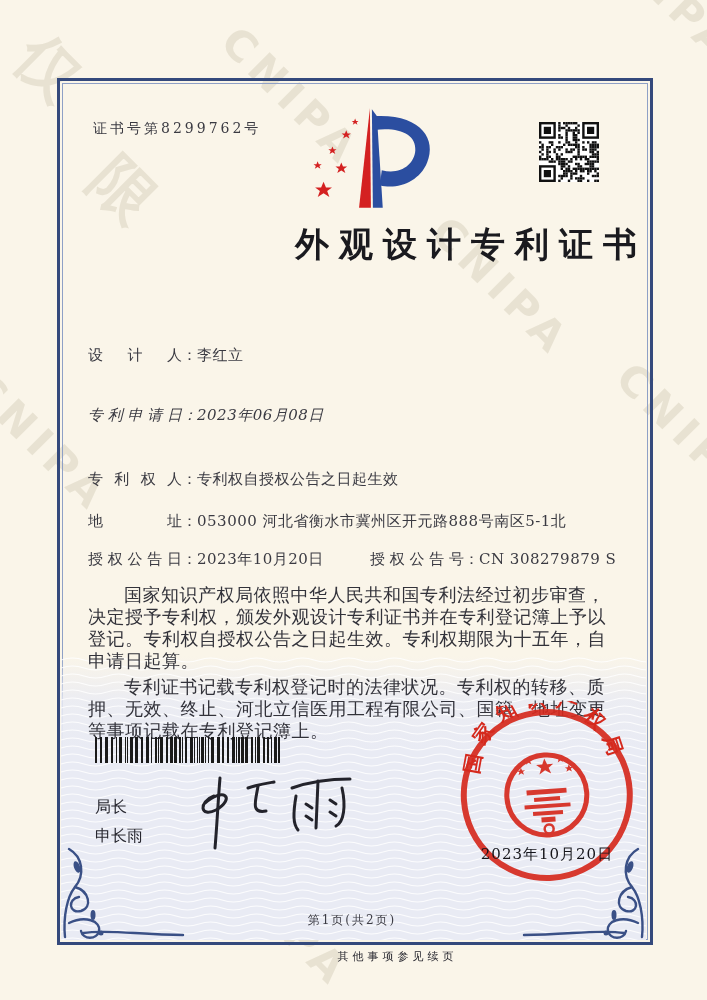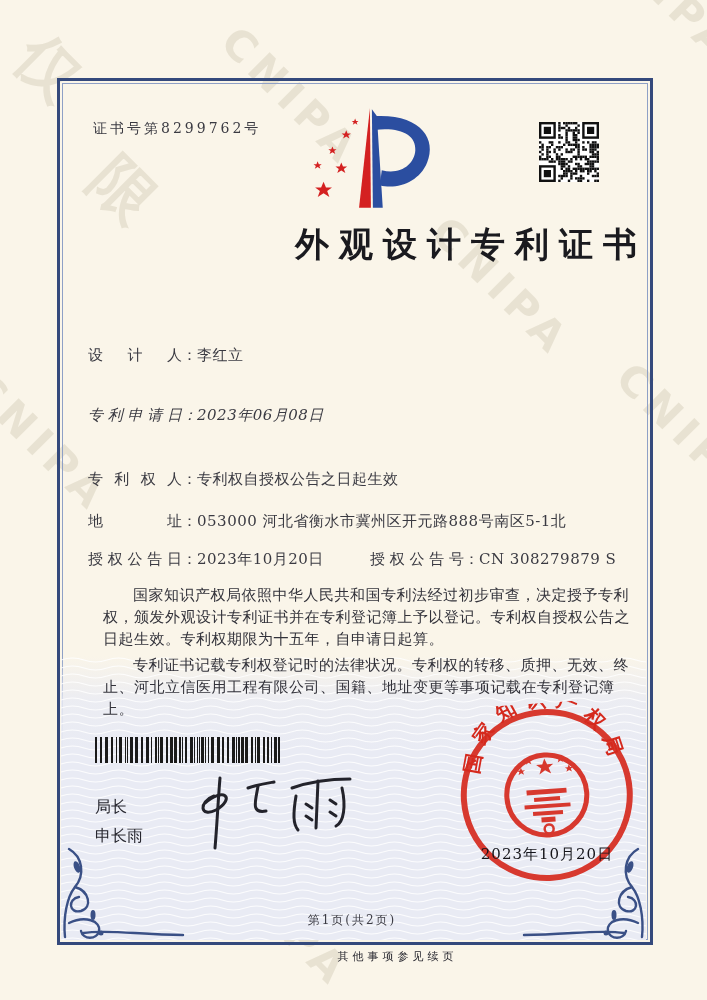--- a/index.html
+++ b/index.html
@@ -50,22 +50,22 @@
         white-space:nowrap;}
   .flabel{display:inline-block;width:94px;text-align:justify;text-align-last:justify;
           vertical-align:top;}
   .colon{display:inline-block;}
   .fvalue{letter-spacing:.5px;}
   .r0{top:298px;} .r1{top:346px;} .r2{top:388px;} .r3{top:406px;font-style:italic;}
   .r4{top:470px;} .r5{top:512px;} .r6{top:550px;}
   .grant-no{position:absolute;left:282px;top:0;}
 
   
-  .paras{position:absolute;left:103px;top:584px;width:534px;z-index:3;
-         font-size:15px;line-height:22px;color:#32323a;letter-spacing:.5px;}
+  .paras{position:absolute;left:88px;top:584px;width:534px;z-index:3;
+         font-size:18px;line-height:22px;color:#32323a;letter-spacing:.5px;}
   .paras p{margin:0 0 4px 0;text-indent:2em;}
 
   
   .barcode{position:absolute;left:95px;top:737px;z-index:3;}
   .signer-title{position:absolute;left:95px;top:797px;z-index:3;font-size:16px;color:#26262e;
         font-family:"DejaVu Sans","Liberation Sans",sans-serif;}
   .signer-name{position:absolute;left:95px;top:826px;z-index:3;font-size:16px;color:#26262e;
         font-family:"DejaVu Sans","Liberation Sans",sans-serif;}
   .signature{position:absolute;left:190px;top:766px;z-index:3;}
   .seal{position:absolute;left:452px;top:703px;z-index:4;transform:rotate(-4deg);}

